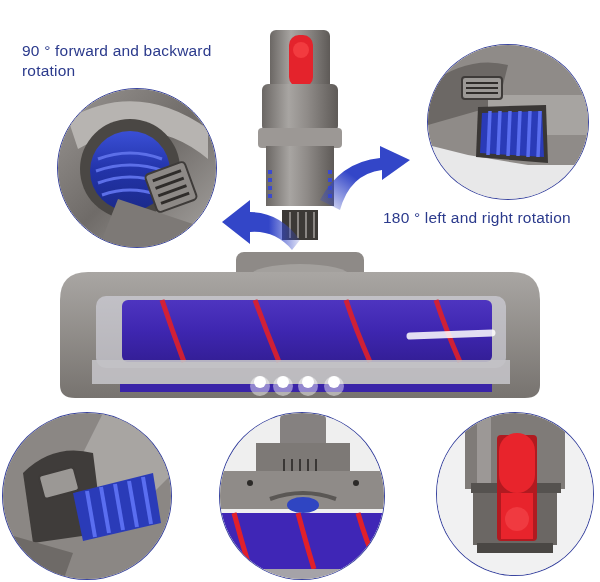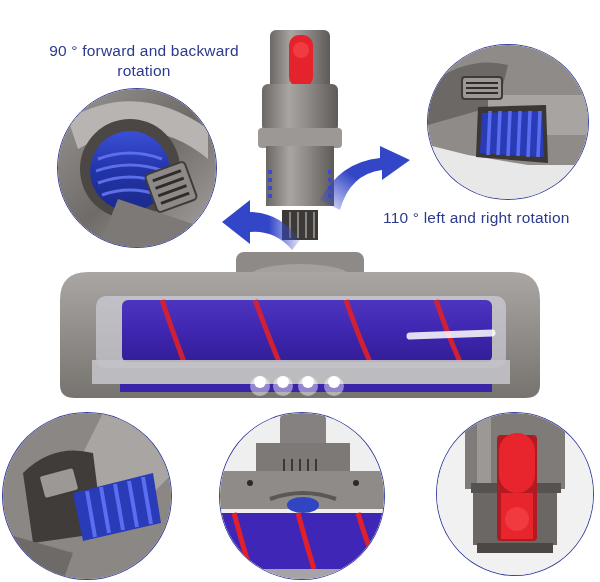--- a/index.html
+++ b/index.html
@@ -1,28 +1,28 @@
 <!DOCTYPE html>
 <html><head>
 <meta charset="utf-8">
 <style>
   html,body{margin:0;padding:0;background:#ffffff;}
   body{width:600px;height:582px;position:relative;overflow:hidden;font-family:"Liberation Sans","DejaVu Sans",sans-serif;}
-  .caption{position:absolute;color:#2b3a8c;font-size:15.5px;line-height:20px;text-align:center;letter-spacing:0.2px;}
+  .caption{position:absolute;color:#2b3a8c;font-size:15.5px;line-height:20px;text-align:left;letter-spacing:0.2px;}
   .cap1{left:22px;top:41px;width:244px;}
   .cap2{left:383px;top:208px;width:217px;white-space:nowrap;text-align:left;}
   .circle{position:absolute;border-radius:50%;overflow:hidden;border:1.5px solid #3a45a0;background:#e9e9ea;box-sizing:border-box;}
   svg{display:block;}
   .abs{position:absolute;}
 </style>
 </head>
 <body>
 
 <div class="caption cap1">90 ° forward and backward rotation</div>
-<div class="caption cap2">110 ° left and right rotation</div>
+<div class="caption cap2">180 ° left and right rotation</div>
 
 <div class="circle" style="left:57px;top:88px;width:160px;height:160px;">
   <svg width="160" height="160" viewBox="0 0 160 160">
     <defs>
       <linearGradient id="g1" x1="0" y1="0" x2="1" y2="1">
           <stop offset="0" stop-color="#9a9693"></stop>
           <stop offset="0.5" stop-color="#6f6b68"></stop>
           <stop offset="1" stop-color="#a9a6a3"></stop>
         </linearGradient>
       <linearGradient id="hose" x1="0" y1="0" x2="0" y2="1">

